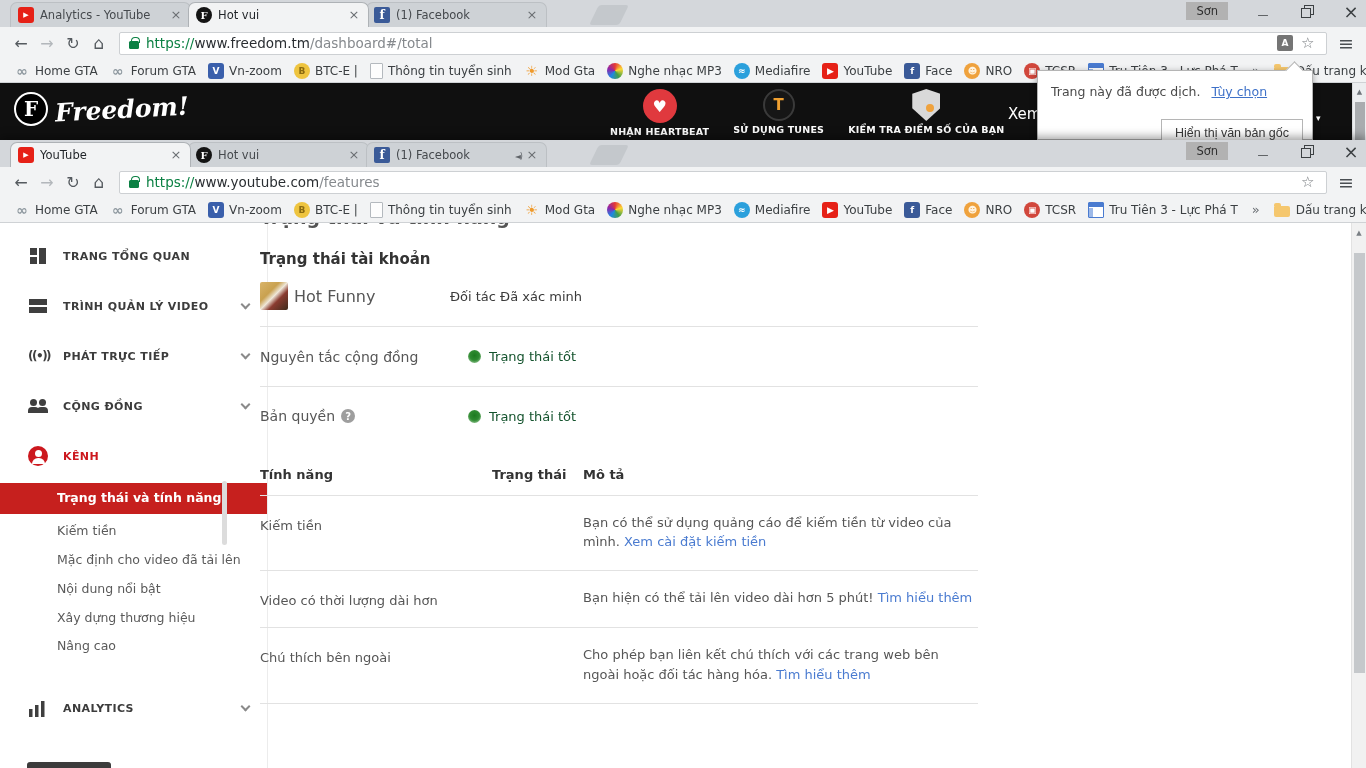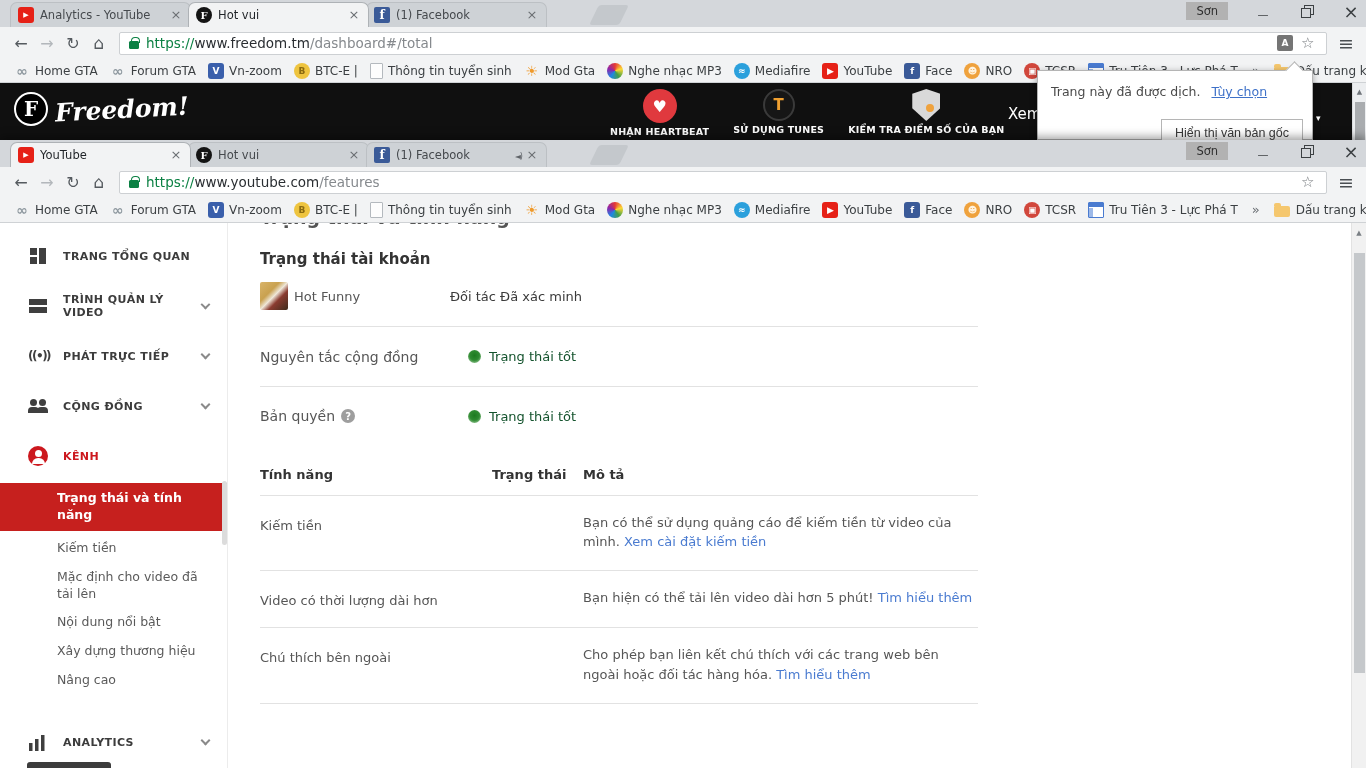--- a/index.html
+++ b/index.html
@@ -106,21 +106,21 @@
   .tp-msg { padding:13px 0 0 13px; font-size:12.5px; color:#4a4a4a; }
   .tp-link { color:#3e71c8; text-decoration:underline; margin-left:7px; }
   .tp-btn { position:absolute; right:9px; top:48px; height:28px; padding:5px 13px; background:#fff; border:1px solid #b5b5b5; font-size:12.5px; color:#3a3a3a; white-space:nowrap; }
 
   
   .ypage { position:absolute; left:0; top:83px; right:15px; bottom:0; background:#fff; overflow:hidden; }
   .scroll2 { position:absolute; right:0; top:83px; width:15px; bottom:0; background:#f1f1f1; border-left:1px solid #e2e2e2; }
   .scroll2 .arr { display:block; text-align:center; font-size:7px; color:#7a7f84; padding-top:6px; }
   .scroll2 .thumb { position:absolute; left:2px; top:30px; width:11px; height:420px; background:#c5c8cb; }
 
-  .ysidebar { position:absolute; left:0; top:0; width:228px; bottom:0; background:#fff; border-right:1px solid #ececec; padding-top:8px; }
+  .ysidebar { position:absolute; left:0; top:0; width:268px; bottom:0; background:#fff; border-right:1px solid #ececec; padding-top:8px; }
   .sbi { height:50px; display:flex; align-items:center; padding:0 18px 0 28px; }
   .sb-ico { width:20px; height:20px; position:relative; flex:0 0 20px; margin-right:15px; }
   .sbi-label { font-size:11px; font-weight:bold; color:#3c3c3c; letter-spacing:.4px; }
   .sbi-label.red { color:#cc181e; }
   .chev { display:none; width:7px; height:7px; border-right:2px solid #8a8a8a; border-bottom:2px solid #8a8a8a; transform:rotate(45deg); margin-left:auto; margin-top:-4px; }
   .chev.show { display:block; }
   .ic-overview::before { content:""; position:absolute; left:2px; top:2px; width:7px; height:7px; background:#3f3f3f; box-shadow:0 9px 0 #3f3f3f; }
   .ic-overview::after { content:""; position:absolute; left:11px; top:2px; width:7px; height:16px; background:#3f3f3f; }
   .ic-videos::before { content:""; position:absolute; left:1px; top:3px; width:18px; height:6px; background:#3f3f3f; box-shadow:0 8px 0 #3f3f3f; }
   .ic-live { text-align:center; font-size:12px; font-weight:bold; color:#3f3f3f; line-height:20px; }
@@ -141,21 +141,21 @@
   .sb-stub { position:absolute; left:27px; bottom:0; width:84px; height:6px; background:#3c3c3c; border-radius:3px 3px 0 0; }
 
   .ycontent { position:absolute; left:229px; right:0; top:0; bottom:0; overflow:hidden; }
   .cwrap { position:absolute; left:31px; top:0; width:718px; bottom:0; }
   .partial-title { margin-top:-17px; font-size:19px; font-weight:bold; color:#555; }
   .intro { margin-top:23px; font-size:13px; color:#565656; }
   .h2 { margin-top:22px; font-size:15px; font-weight:bold; color:#333; }
   .account-row { margin-top:13px; display:flex; align-items:center; height:30px; }
   .avatar { width:28px; height:28px; border-radius:2px; flex:0 0 28px;
       background:linear-gradient(135deg,#d9b46a 0%,#c9a14f 35%,#efe7d8 50%,#8a3b30 65%,#3f2c1d 100%); }
-  .acc-name { margin-left:6px; width:156px; font-size:13px; color:#565656; }
+  .acc-name { margin-left:6px; width:156px; font-size:16px; color:#565656; }
   .acc-status { font-size:13px; color:#3a3a3a; font-weight:500; }
   .divider { border-top:1px solid #e2e2e2; margin-top:15px; }
   .status-row { height:59px; display:flex; align-items:center; }
   .status-row + .status-row { border-top:1px solid #e2e2e2; }
   .srlabel { width:208px; font-size:14px; color:#565656; display:flex; align-items:center; gap:6px; }
   .help { display:none; width:14px; height:14px; border-radius:50%; background:#9e9e9e; color:#fff; font-size:10px; font-weight:bold; align-items:center; justify-content:center; flex:0 0 14px; }
   .help.show { display:flex; }
   .help::before { content:"?"; }
   .dot { width:13px; height:13px; border-radius:50%; flex:0 0 13px;
       background:radial-gradient(circle at 50% 42%, #1c7a1f 0%, #2f8a31 48%, #74b274 72%, #bfdfbe 100%); }

